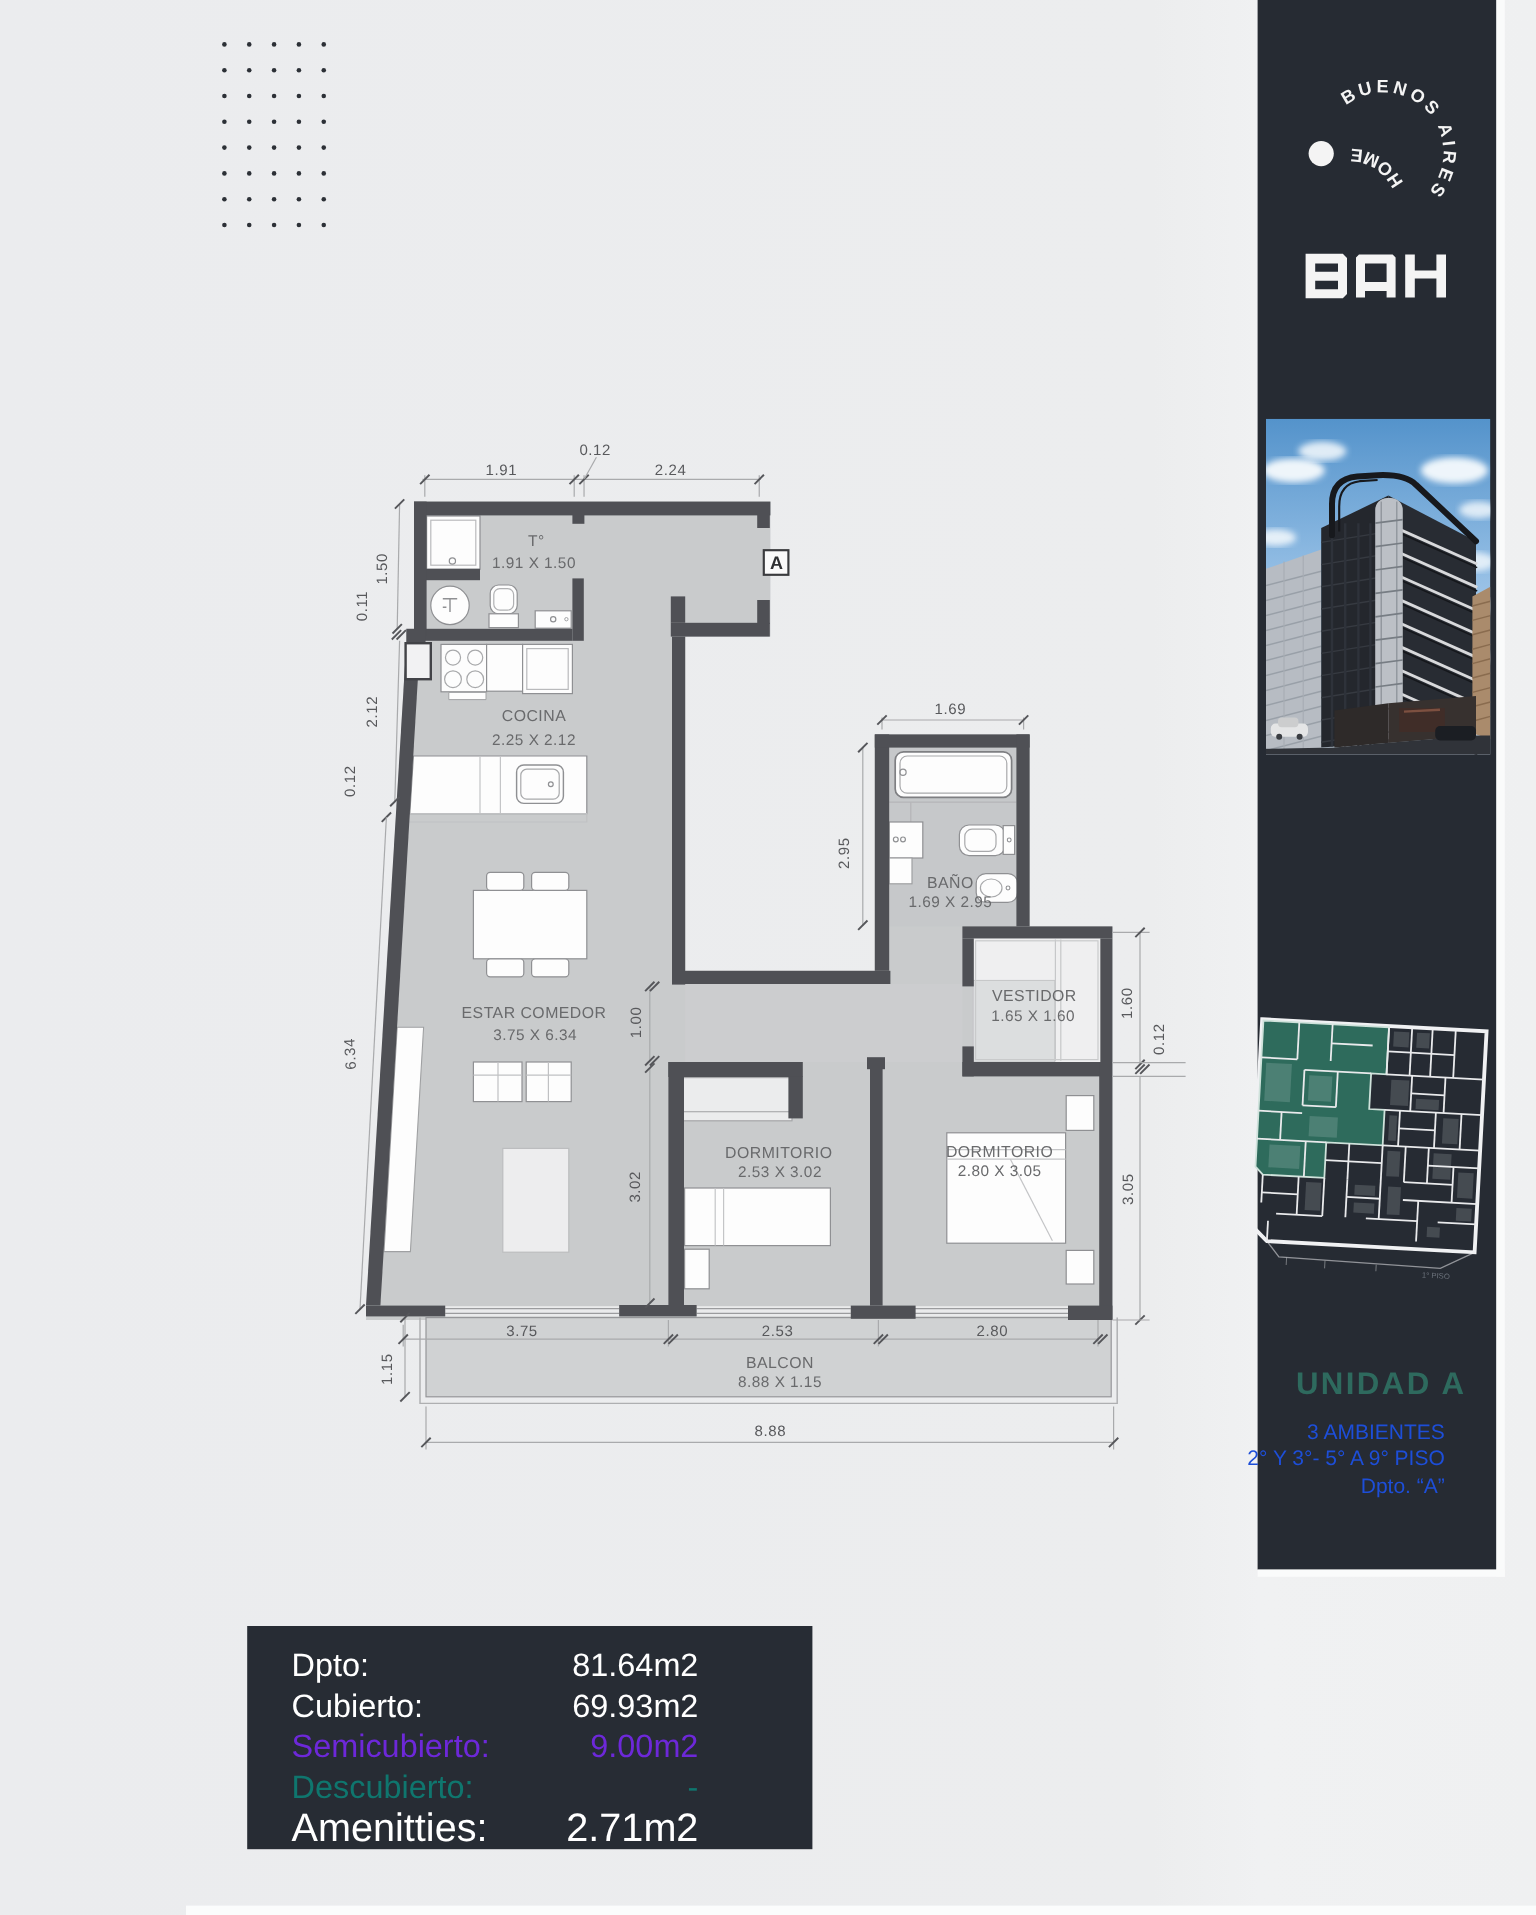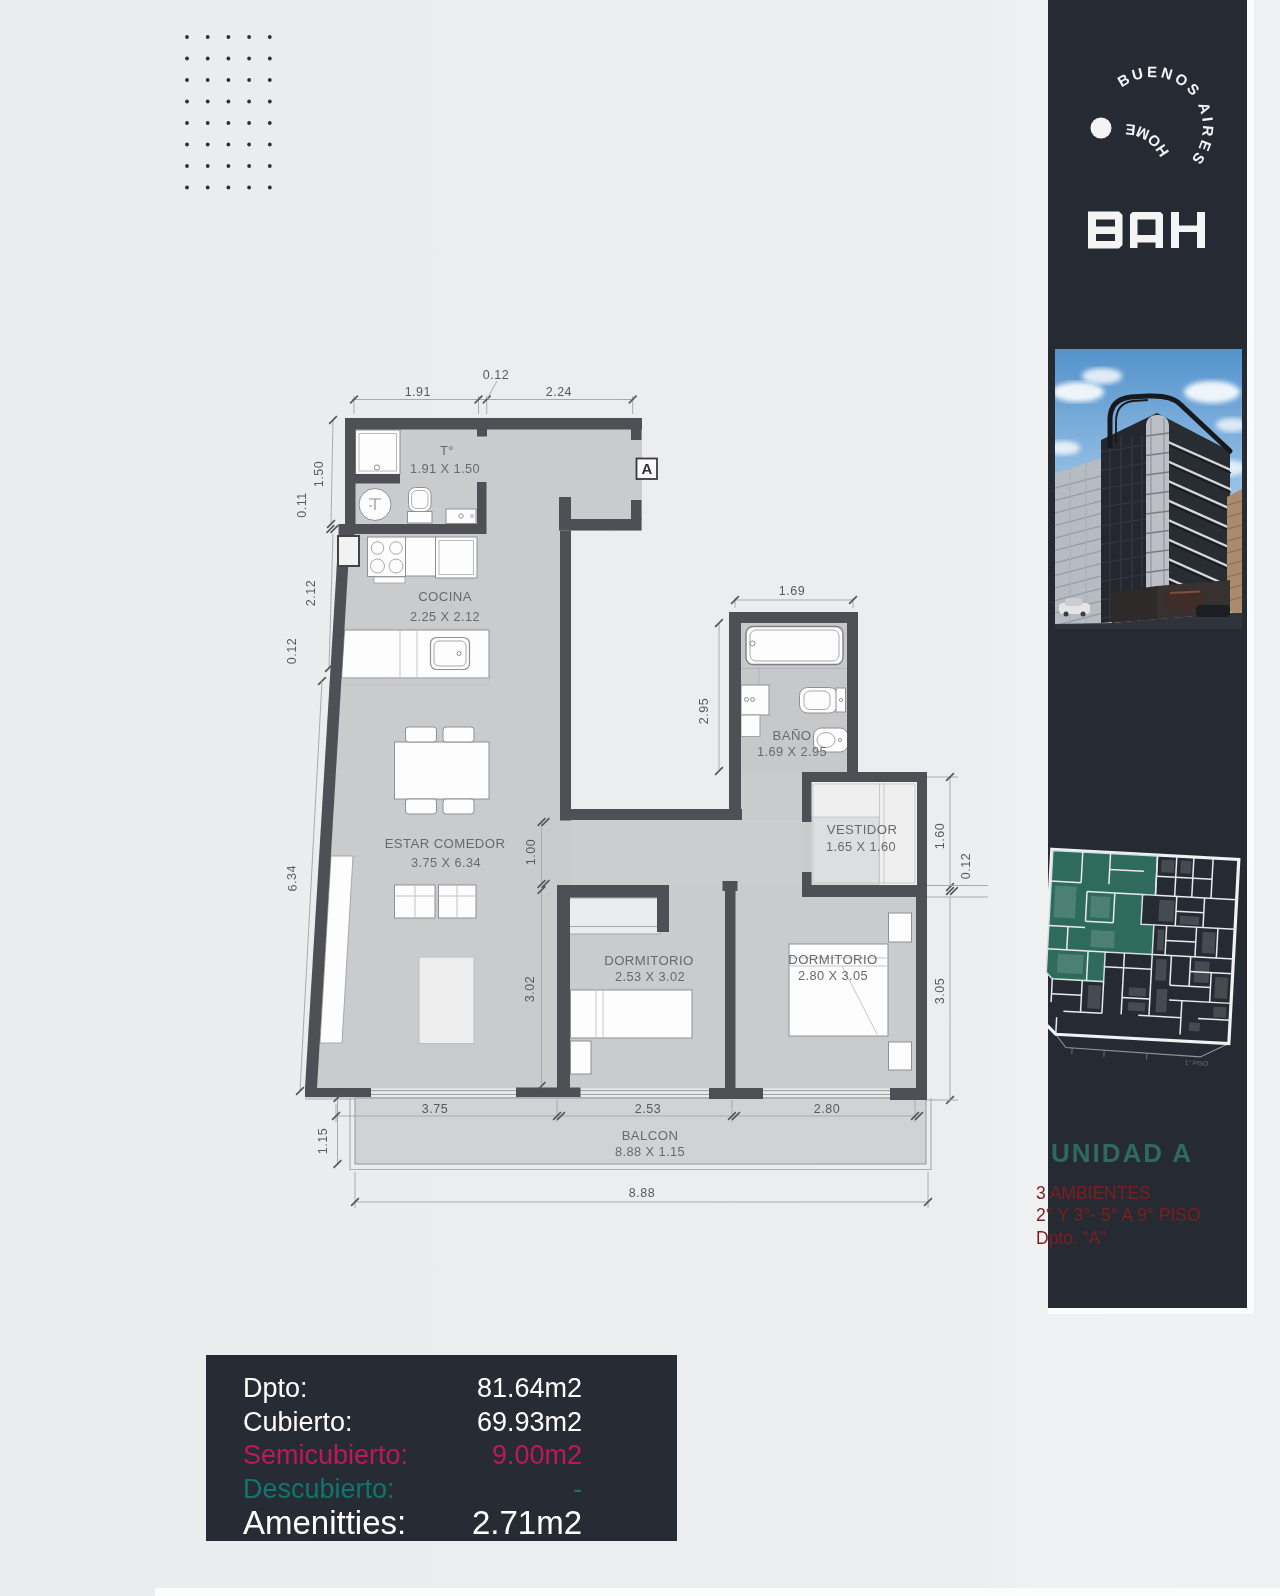--- a/index.html
+++ b/index.html
@@ -462,32 +462,32 @@
       <rect x="80" y="130" width="16" height="8" fill="rgba(238,240,243,0.16)" stroke="none"></rect>
       <rect x="80" y="144" width="16" height="8" fill="rgba(238,240,243,0.16)" stroke="none"></rect>
       <rect x="106" y="130" width="10" height="22" fill="rgba(238,240,243,0.16)" stroke="none"></rect>
       <rect x="160" y="144" width="12" height="10" fill="rgba(238,240,243,0.16)" stroke="none"></rect>
       <rect x="138" y="160" width="10" height="8" fill="rgba(238,240,243,0.16)" stroke="none"></rect>
       <path d="M14,178 L24,190 L150,192 L176,178" stroke-width="1" opacity="0.55"></path>
       <path d="M30,190 L30,196 M60,191 L60,197 M100,192 L100,197" stroke-width="0.8" opacity="0.4"></path>
       <text x="136" y="200" font-size="6" fill="#777e88" stroke="none" opacity="0.85">1° PISO</text>
     </g>
   </svg>
-<div style="position:absolute;left:1051px;top:1138px;width:200px;text-align:left;font-size:26px;font-weight:bold;color:#2e6a5e;letter-spacing:2px">UNIDAD A</div>
-<div style="position:absolute;left:1036px;top:1182px;width:200px;text-align:left;font-size:17.5px;color:#7f1d1d;line-height:22.3px">3 AMBIENTES<br>2° Y 3°- 5° A 9° PISO<br>Dpto. “A”</div>
+<div style="position:absolute;left:1051px;top:1138px;width:200px;text-align:center;font-size:26px;font-weight:bold;color:#2e6a5e;letter-spacing:2px">UNIDAD A</div>
+<div style="position:absolute;left:1004px;top:1182px;width:200px;text-align:right;font-size:17.5px;color:#1d4ed8;line-height:22.3px">3 AMBIENTES<br>2° Y 3°- 5° A 9° PISO<br>Dpto. “A”</div>
 <div style="position:absolute;left:206px;top:1355px;width:471px;height:186px;background:#272c34"></div>
 <div style="position:absolute;left:243px;top:1372.0px;width:339px;height:33px;color:#fff;font-size:27px;line-height:33px">
     <span style="float:left">Dpto:</span>
     <span style="float:right">81.64m2</span>
   </div>
 <div style="position:absolute;left:243px;top:1405.5px;width:339px;height:33px;color:#fff;font-size:27px;line-height:33px">
     <span style="float:left">Cubierto:</span>
     <span style="float:right">69.93m2</span>
   </div>
-<div style="position:absolute;left:243px;top:1439.0px;width:339px;height:33px;color:#be185d;font-size:27px;line-height:33px">
+<div style="position:absolute;left:243px;top:1439.0px;width:339px;height:33px;color:#6d28d9;font-size:27px;line-height:33px">
     <span style="float:left">Semicubierto:</span>
     <span style="float:right">9.00m2</span>
   </div>
 <div style="position:absolute;left:243px;top:1472.5px;width:339px;height:33px;color:#0f766e;font-size:27px;line-height:33px">
     <span style="float:left">Descubierto:</span>
     <span style="float:right">-</span>
   </div>
 <div style="position:absolute;left:243px;top:1506.0px;width:339px;height:33px;color:#fff;font-size:33px;line-height:33px">
     <span style="float:left">Amenitties:</span>
     <span style="float:right">2.71m2</span>

